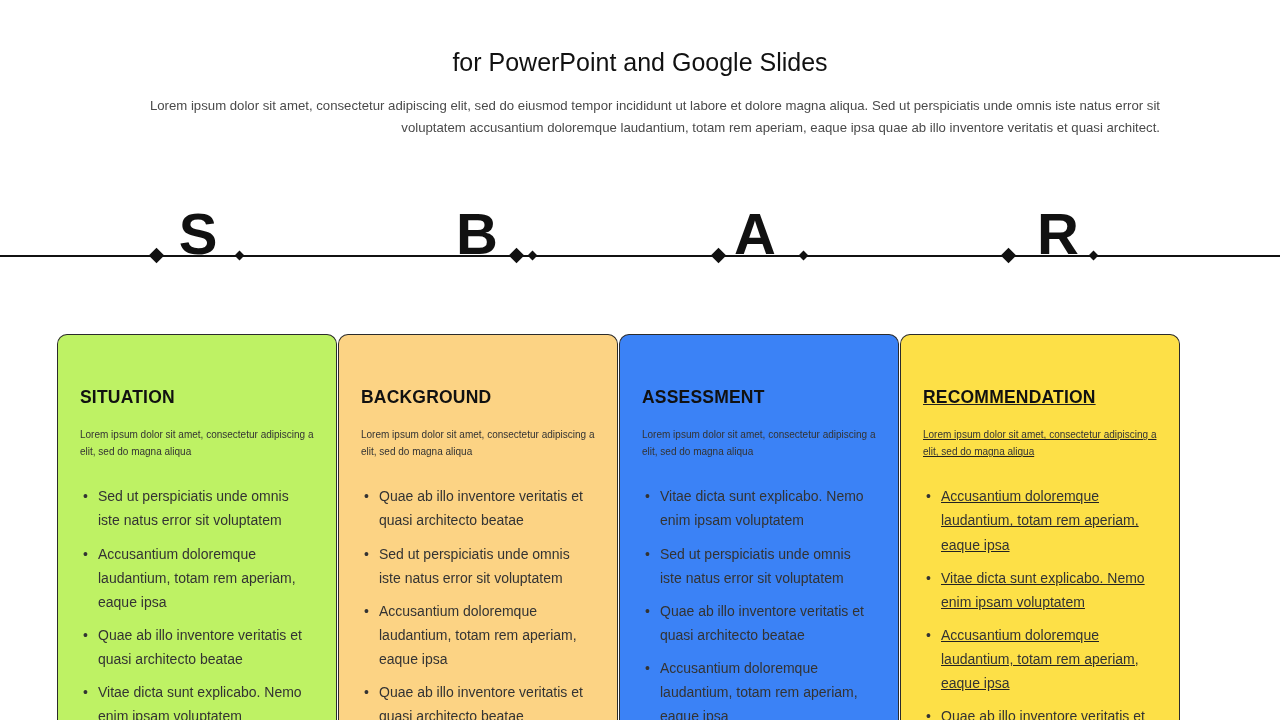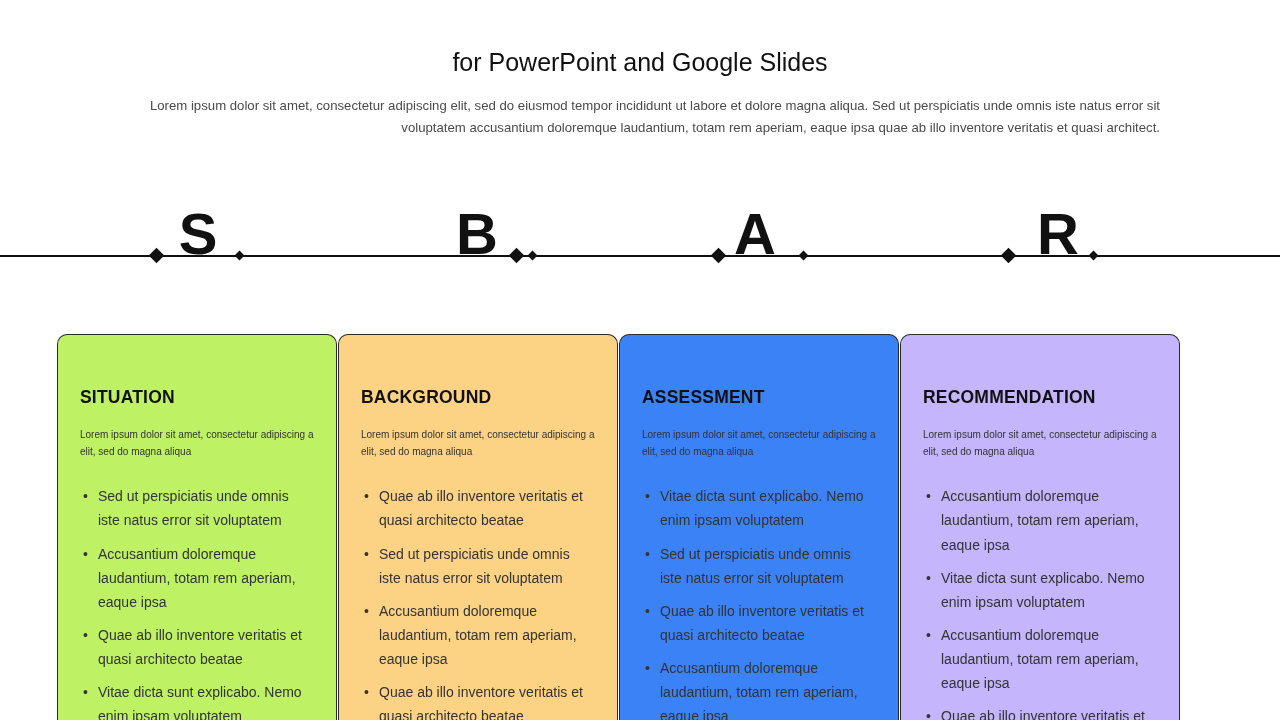--- a/index.html
+++ b/index.html
@@ -210,21 +210,21 @@
     <div class="card" style="background: #3b82f6;">
       <h3>ASSESSMENT</h3>
       <p class="lead">Lorem ipsum dolor sit amet, consectetur adipiscing a elit, sed do magna aliqua</p>
       <ul>
         <li>Vitae dicta sunt explicabo. Nemo enim ipsam voluptatem</li>
         <li>Sed ut perspiciatis unde omnis iste natus error sit voluptatem</li>
         <li>Quae ab illo inventore veritatis et quasi architecto beatae</li>
         <li>Accusantium doloremque laudantium, totam rem aperiam, eaque ipsa</li>
       </ul>
     </div>
-    <div class="card" style="background: #c4b5fd;">
+    <div class="card" style="background: #fde047; text-decoration: underline;">
       <h3>RECOMMENDATION</h3>
       <p class="lead">Lorem ipsum dolor sit amet, consectetur adipiscing a elit, sed do magna aliqua</p>
       <ul>
         <li>Accusantium doloremque laudantium, totam rem aperiam, eaque ipsa</li>
         <li>Vitae dicta sunt explicabo. Nemo enim ipsam voluptatem</li>
         <li>Accusantium doloremque laudantium, totam rem aperiam, eaque ipsa</li>
         <li>Quae ab illo inventore veritatis et quasi architecto beatae</li>
       </ul>
     </div>
   </div>

